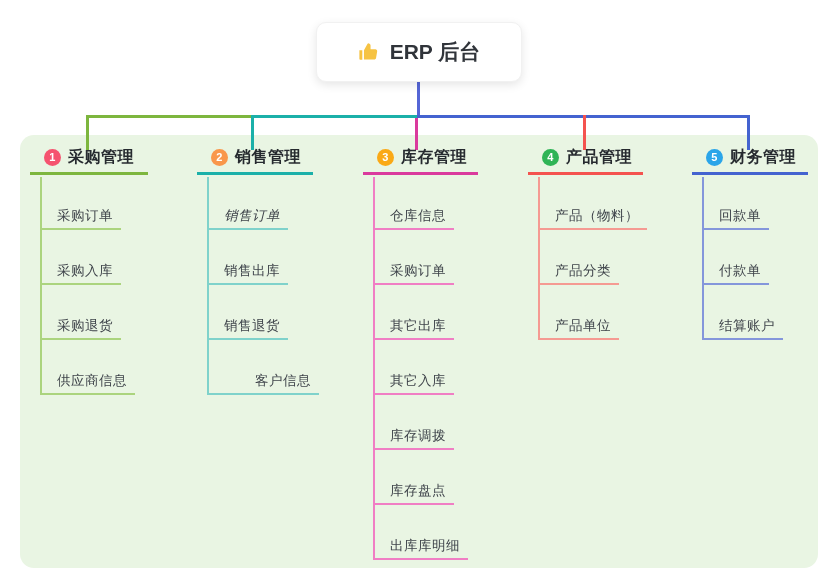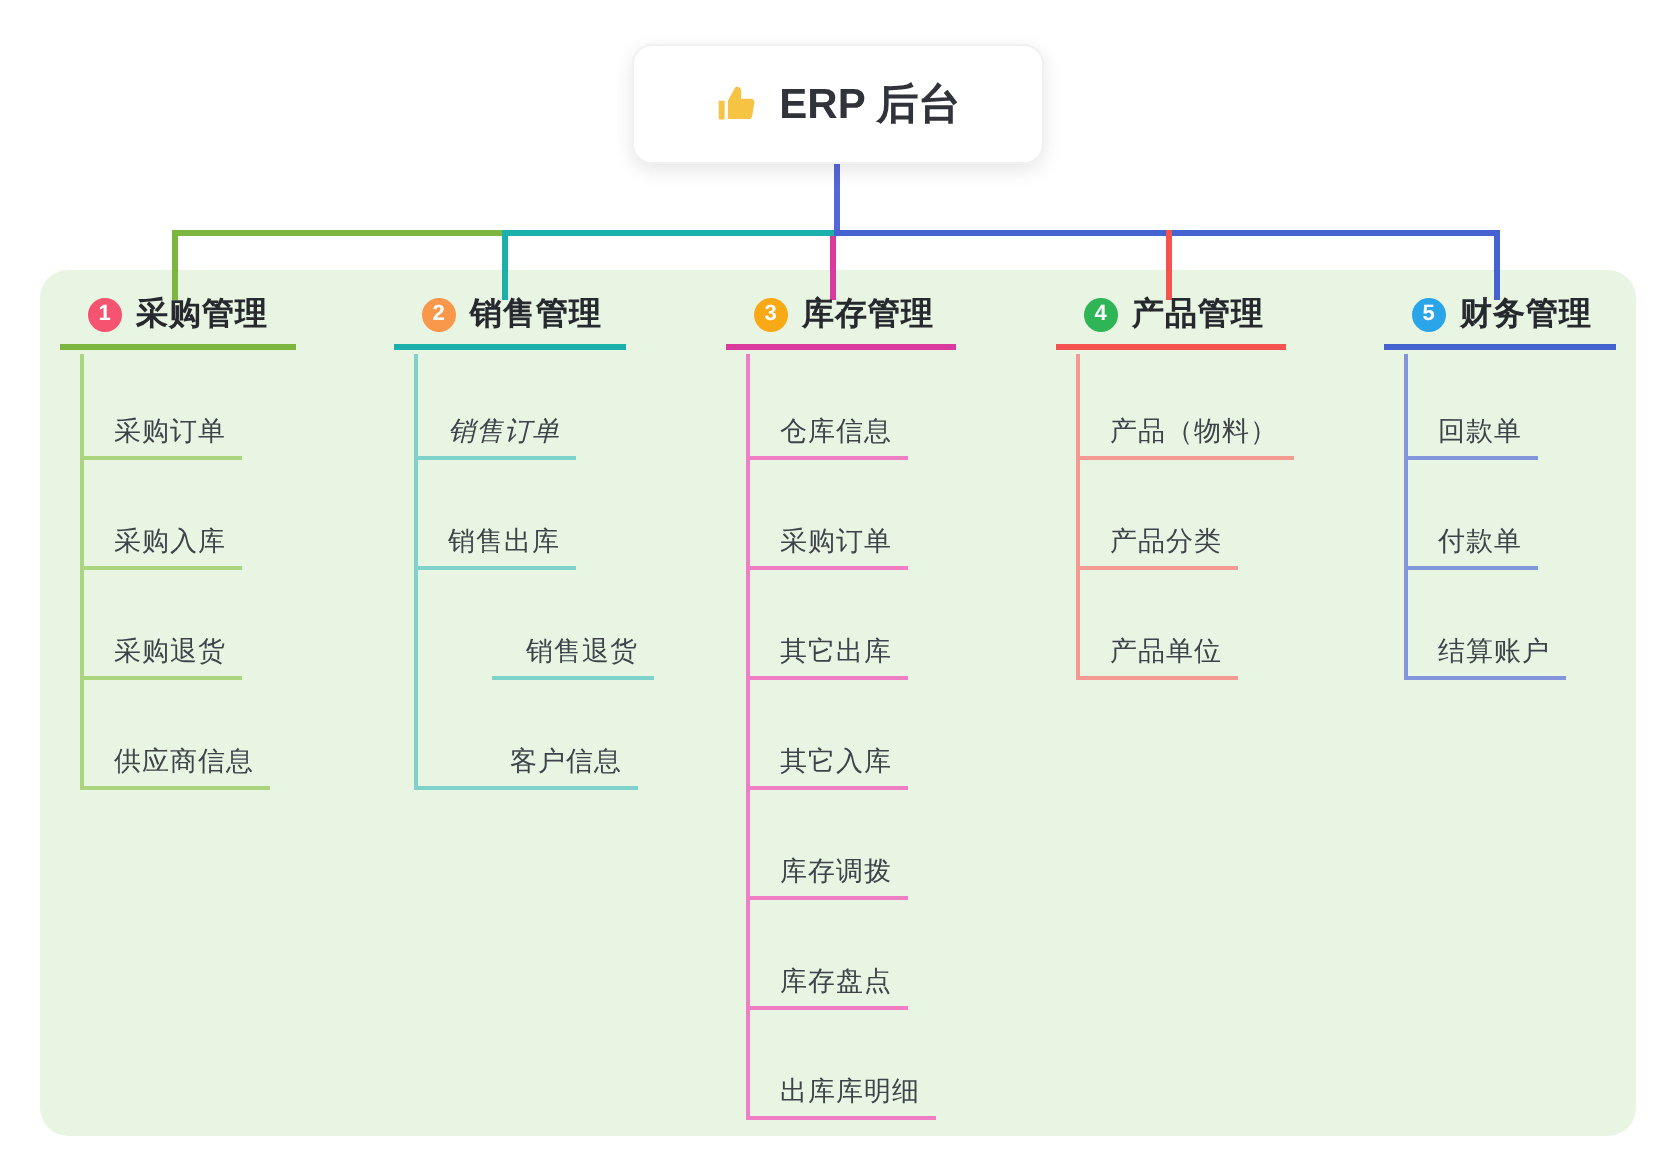--- a/index.html
+++ b/index.html
@@ -52,21 +52,21 @@
       <div class="child-node" style="left: 40px; top: 259px; border-bottom-color: rgb(171, 212, 126);">采购入库</div>
       <div class="child-node" style="left: 40px; top: 314px; border-bottom-color: rgb(171, 212, 126);">采购退货</div>
       <div class="child-node" style="left: 40px; top: 369px; border-bottom-color: rgb(171, 212, 126);">供应商信息</div>
       <div class="branch-title" style="left: 197px; top: 146px; width: 116px; border-bottom-color: rgb(27, 176, 169);">
         <span class="badge" style="background: rgb(249, 151, 75);">2</span>
         <span>销售管理</span>
       </div>
       <div class="spine" style="left: 207px; top: 177px; height: 218px; background: rgb(127, 210, 203);"></div>
       <div class="child-node" style="left: 207px; top: 204px; border-bottom-color: rgb(127, 210, 203); font-style: italic;">销售订单</div>
       <div class="child-node" style="left: 207px; top: 259px; border-bottom-color: rgb(127, 210, 203);">销售出库</div>
-      <div class="child-node" style="left: 207px; top: 314px; border-bottom-color: rgb(127, 210, 203); margin-left: 39px;">销售退货</div>
+      <div class="child-node" style="left: 207px; top: 314px; border-bottom-color: rgb(127, 210, 203);">销售退货</div>
       <div class="child-node" style="left: 207px; top: 369px; border-bottom-color: rgb(127, 210, 203); padding-left: 48px;">客户信息</div>
       <div class="branch-title" style="left: 363px; top: 146px; width: 115px; border-bottom-color: rgb(218, 58, 157);">
         <span class="badge" style="background: rgb(250, 169, 22);">3</span>
         <span>库存管理</span>
       </div>
       <div class="spine" style="left: 373px; top: 177px; height: 383px; background: rgb(240, 126, 196);"></div>
       <div class="child-node" style="left: 373px; top: 204px; border-bottom-color: rgb(240, 126, 196);">仓库信息</div>
       <div class="child-node" style="left: 373px; top: 259px; border-bottom-color: rgb(240, 126, 196);">采购订单</div>
       <div class="child-node" style="left: 373px; top: 314px; border-bottom-color: rgb(240, 126, 196);">其它出库</div>
       <div class="child-node" style="left: 373px; top: 369px; border-bottom-color: rgb(240, 126, 196);">其它入库</div>

